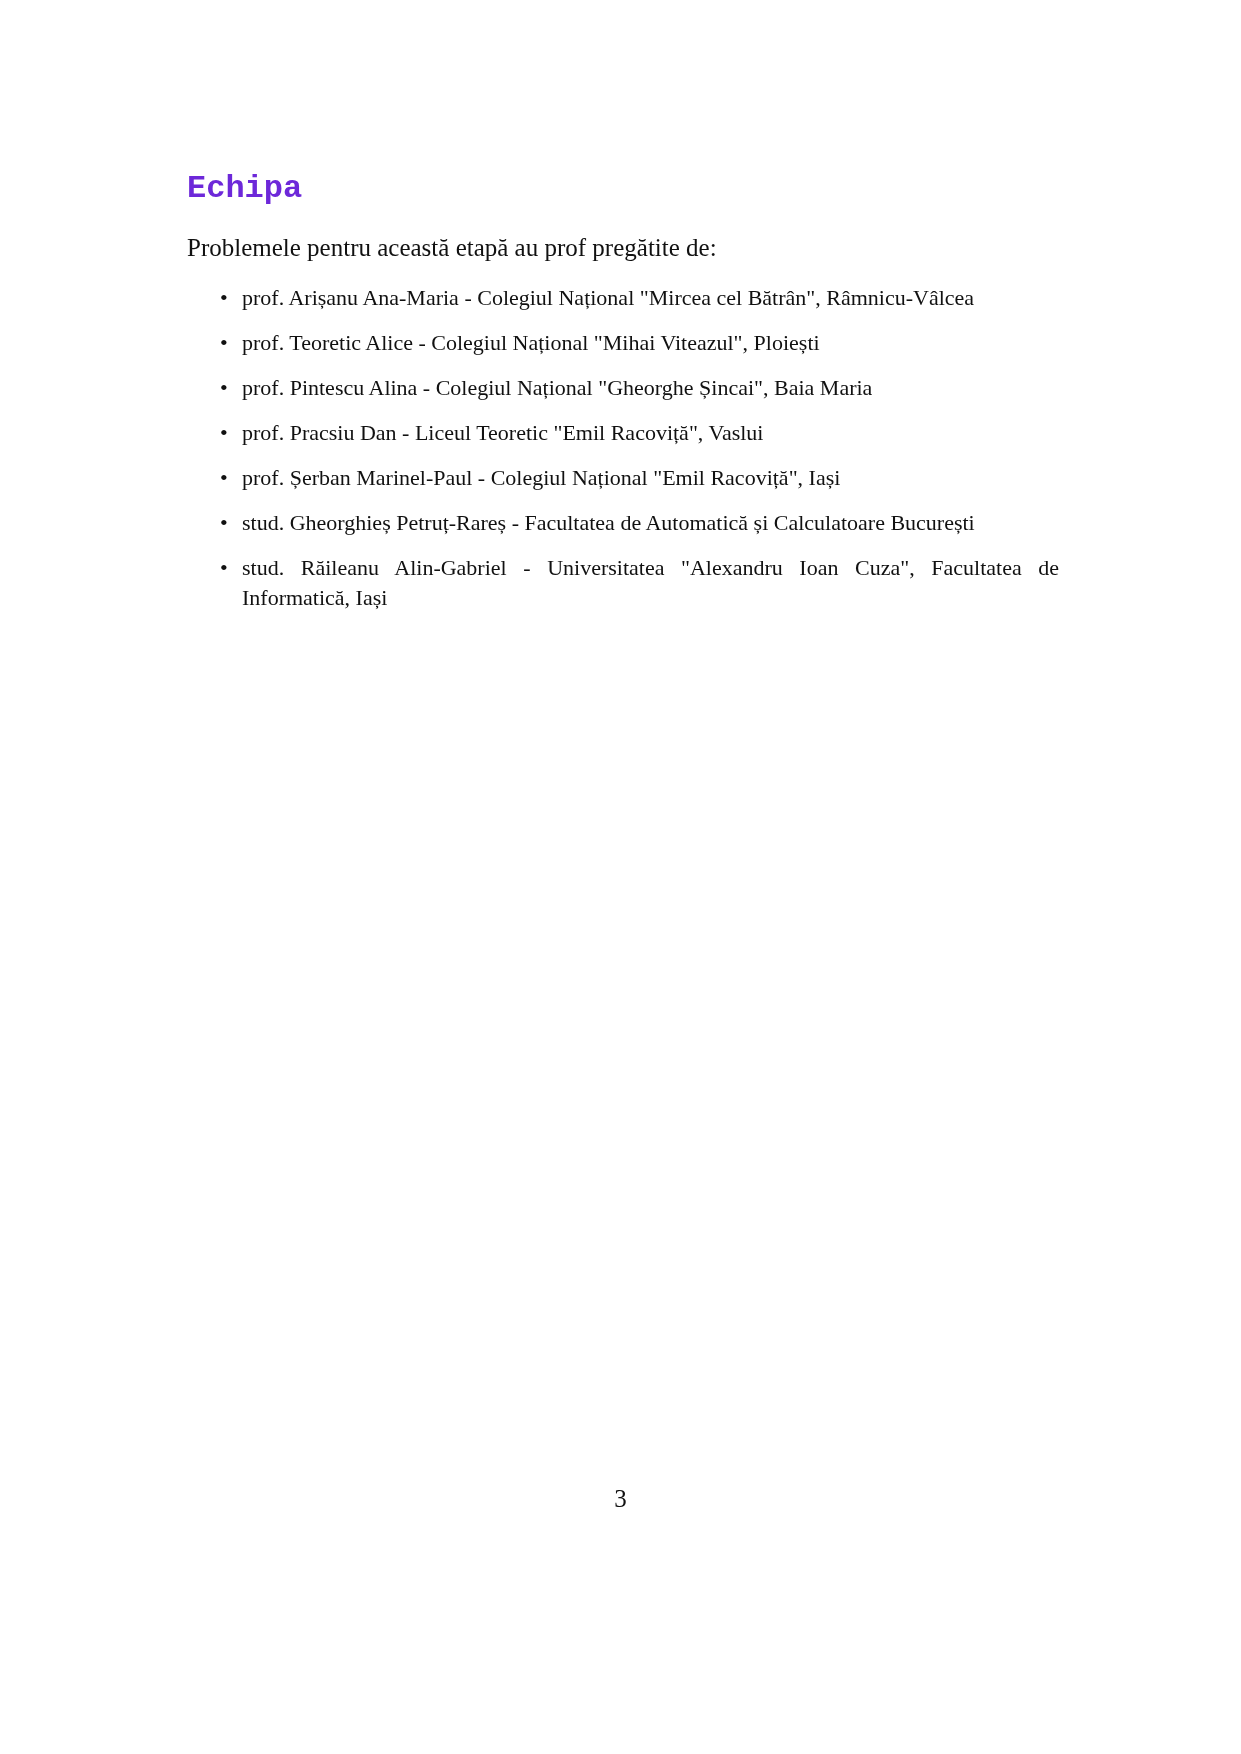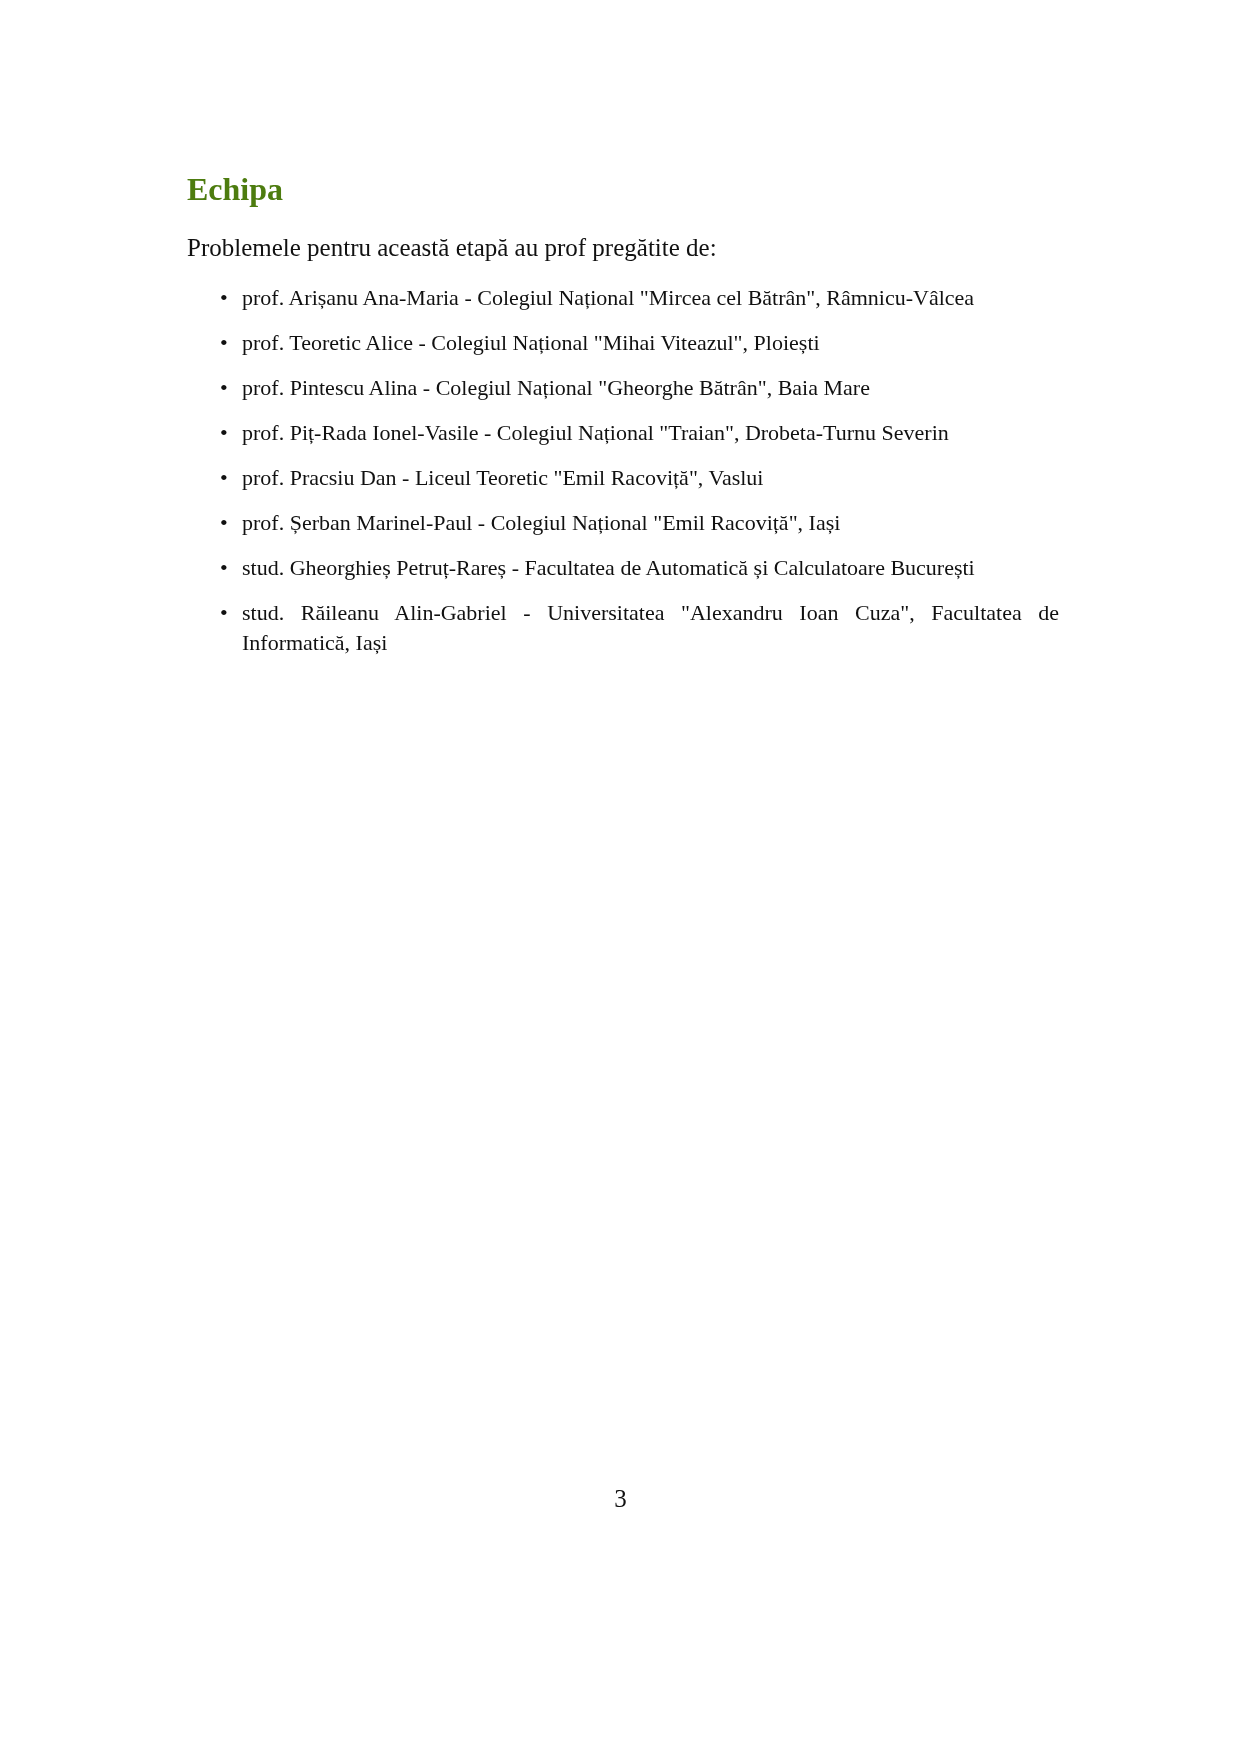--- a/index.html
+++ b/index.html
@@ -16,25 +16,25 @@
     overflow: hidden;
   }
   .page {
     position: absolute;
     left: 187px;
     top: 170px;
     width: 872px;
   }
   h1.section-heading {
     margin: 0;
-    font-family: Liberation Serif, serif;
+    font-family: Liberation Mono, monospace;
     font-weight: 700;
     font-size: 32px;
     line-height: 38px;
-    color: #4d7c0f;
+    color: #6d28d9;
   }
   p.intro {
     margin: 25px 0 0 0;
     font-size: 25px;
     line-height: 30px;
   }
   ul.team-list {
     margin: 20px 0 0 0;
     padding: 0;
     list-style: none;
@@ -71,22 +71,21 @@
 <body>
 
 <main class="page">
   <h1 class="section-heading">Echipa</h1>
 
   <p class="intro">Problemele pentru această etapă au prof pregătite de:</p>
 
   <ul class="team-list">
     <li>prof. Arișanu Ana-Maria - Colegiul Național "Mircea cel Bătrân", Râmnicu-Vâlcea</li>
     <li>prof. Teoretic Alice - Colegiul Național "Mihai Viteazul", Ploiești</li>
-    <li>prof. Pintescu Alina - Colegiul Național "Gheorghe Bătrân", Baia Mare</li>
-    <li>prof. Piț-Rada Ionel-Vasile - Colegiul Național "Traian", Drobeta-Turnu Severin</li>
+    <li>prof. Pintescu Alina - Colegiul Național "Gheorghe Șincai", Baia Maria</li>
     <li>prof. Pracsiu Dan - Liceul Teoretic "Emil Racoviță", Vaslui</li>
     <li>prof. Șerban Marinel-Paul - Colegiul Național "Emil Racoviță", Iași</li>
     <li>stud. Gheorghieș Petruț-Rareș - Facultatea de Automatică și Calculatoare București</li>
     <li>stud. Răileanu Alin-Gabriel - Universitatea "Alexandru Ioan Cuza", Facultatea de Informatică, Iași</li>
   </ul>
 </main>
 
 <div class="page-footer">3</div>
 
 </body></html>

